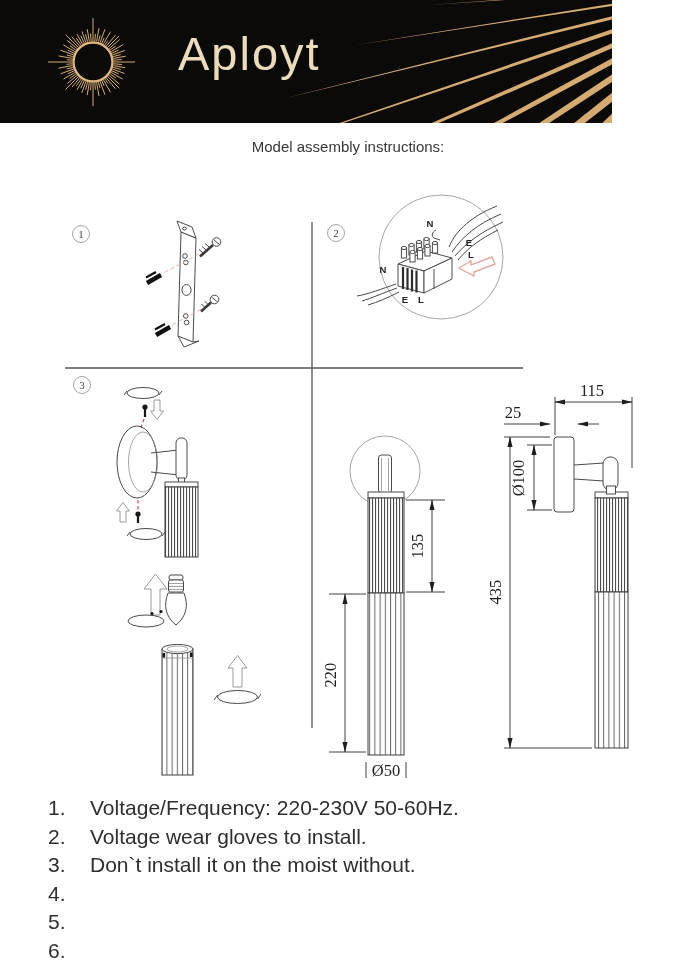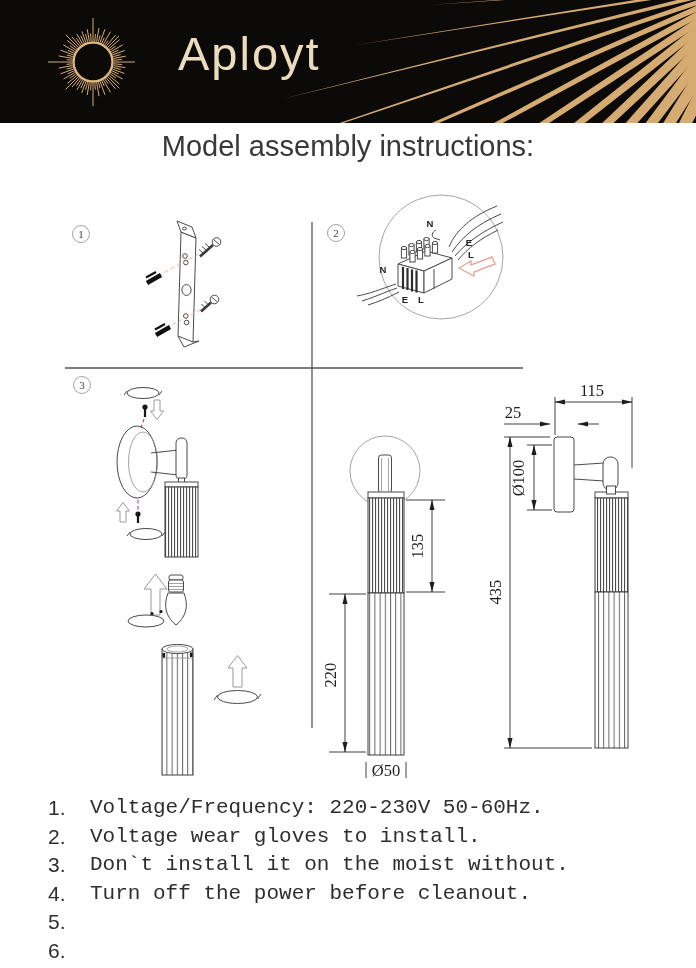--- a/index.html
+++ b/index.html
@@ -1,44 +1,44 @@
 <!DOCTYPE html>
 <html><head>
 <meta charset="utf-8">
 <style>
   html,body{margin:0;padding:0;background:#fff;}
   .page{position:relative;width:696px;height:968px;background:#fff;overflow:hidden;
         font-family:"Liberation Sans",sans-serif;}
   
-  .banner{position:absolute;left:0;top:0;width:696px;height:123px;background:#0c0a09;overflow:hidden;}
+  .banner{position:absolute;left:0;top:0;width:612px;height:123px;background:#0c0a09;overflow:hidden;}
   .fan{position:absolute;left:0;top:0;width:696px;height:123px;}
   .logo{position:absolute;left:36px;top:1px;width:114px;height:122px;}
   .brand{position:absolute;left:178px;top:26px;font-size:47px;font-weight:400;
          letter-spacing:2px;color:#ecdcbe;}
   
   .titleblock{position:absolute;left:0;top:133px;width:696px;text-align:center;
-              color:#383838;font-size:29px;line-height:27px;}
+              color:#383838;font-size:15px;line-height:27px;}
   
   .diagram{position:absolute;left:0;top:192px;width:696px;height:600px;}
   .sld{stroke:#4a4a4a;fill:none;stroke-width:1;}
   .sld2{stroke:#4a4a4a;fill:#fff;stroke-width:1;}
   .thin{stroke:#8d8d8d;fill:none;stroke-width:.8;}
   .diml{stroke:#2a2a2a;fill:none;stroke-width:.9;}
   .dimt{font:16.5px "Liberation Serif",serif;fill:#1e1e1e;text-anchor:middle;}
   .stepnum{font:11px "Liberation Serif",serif;fill:#444;text-anchor:middle;}
   .wlab{font:bold 9.5px "Liberation Sans",sans-serif;fill:#222;text-anchor:middle;}
   .blk{fill:#161616;stroke:none;}
   .hollow{fill:#fff;stroke:#9a9a9a;stroke-width:1;}
   .reddash{stroke:#c2414e;stroke-width:1.1;stroke-dasharray:3.5 2.5;fill:none;}
   .pinkdash{stroke:#e5a8a0;stroke-width:.9;stroke-dasharray:4 3;fill:none;}
   
   .instructions{position:absolute;left:48px;top:797px;width:630px;color:#2e2e2e;}
   .ins-row{display:flex;font-size:21px;line-height:22px;margin-bottom:6.5px;}
   .ins-num{width:30px;flex:0 0 30px;}
-  .ins-text{margin-left:12px;font-family:Liberation Mono, monospace;}
+  .ins-text{margin-left:12px;}
 </style>
 </head>
 <body>
 
 <div class="page">
 
   <header class="banner">
     <svg id="fan" class="fan" viewBox="0 0 696 123">
         <polygon points="757.9093165841326,-19.29683326533777 758.0906834158674,-16.70316673466223 428.803863414258,5.019636335561422" fill="#d5ab72"></polygon>
         <polygon points="757.7292568239759,-19.72892976509643 758.2707431760241,-16.27107023490357 352.9364550345505,45.43125838278201" fill="#d5ab72"></polygon>
@@ -342,21 +342,20 @@
     <div class="ins-row">
       <span class="ins-num">2.</span>
       <span class="ins-text">Voltage wear gloves to install.</span>
     </div>
     <div class="ins-row">
       <span class="ins-num">3.</span>
       <span class="ins-text">Don`t install it on the moist without.</span>
     </div>
     <div class="ins-row">
       <span class="ins-num">4.</span>
-      <span class="ins-text">Turn off the power before cleanout.</span>
     </div>
     <div class="ins-row">
       <span class="ins-num">5.</span>
     </div>
     <div class="ins-row">
       <span class="ins-num">6.</span>
     </div>
   </div>
 </div>
 

